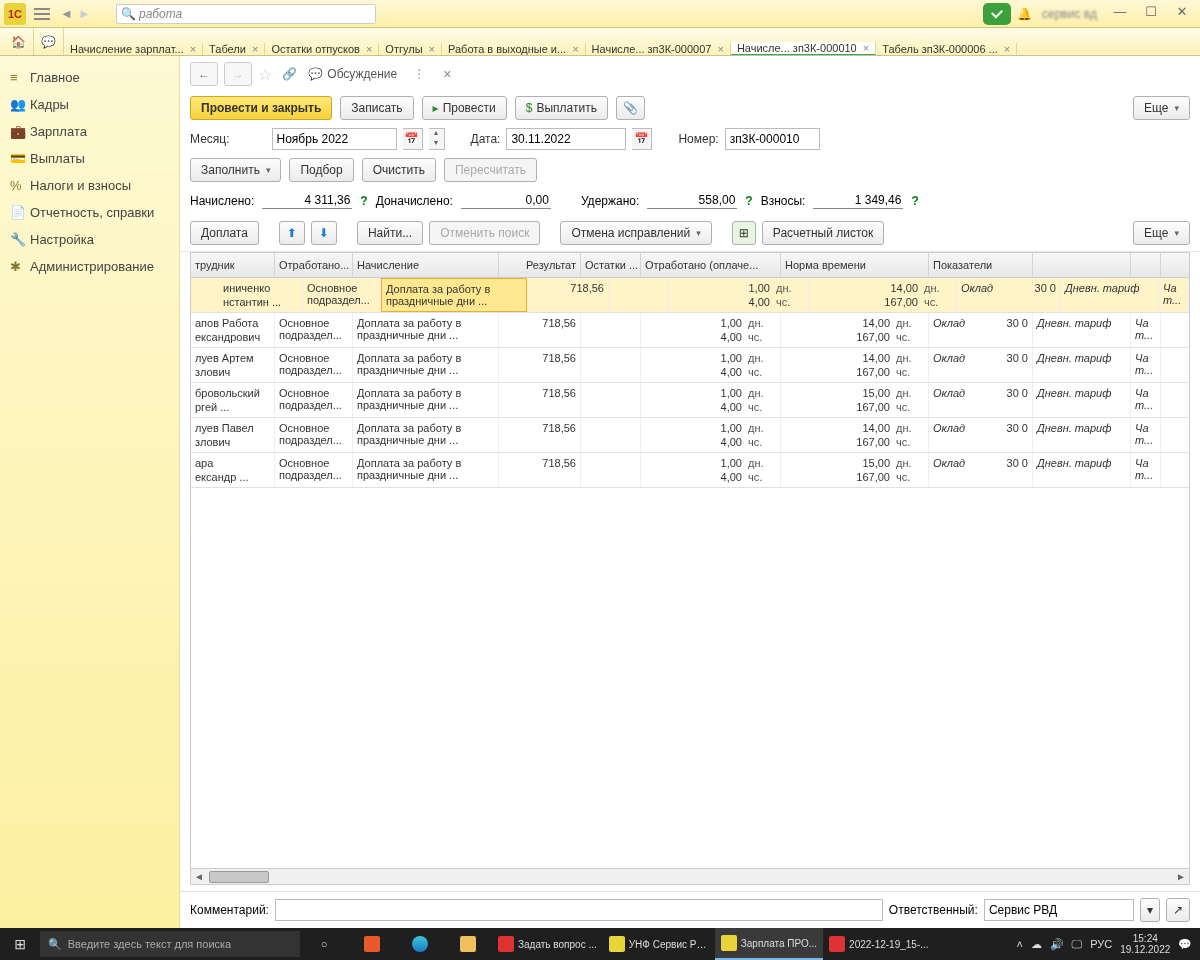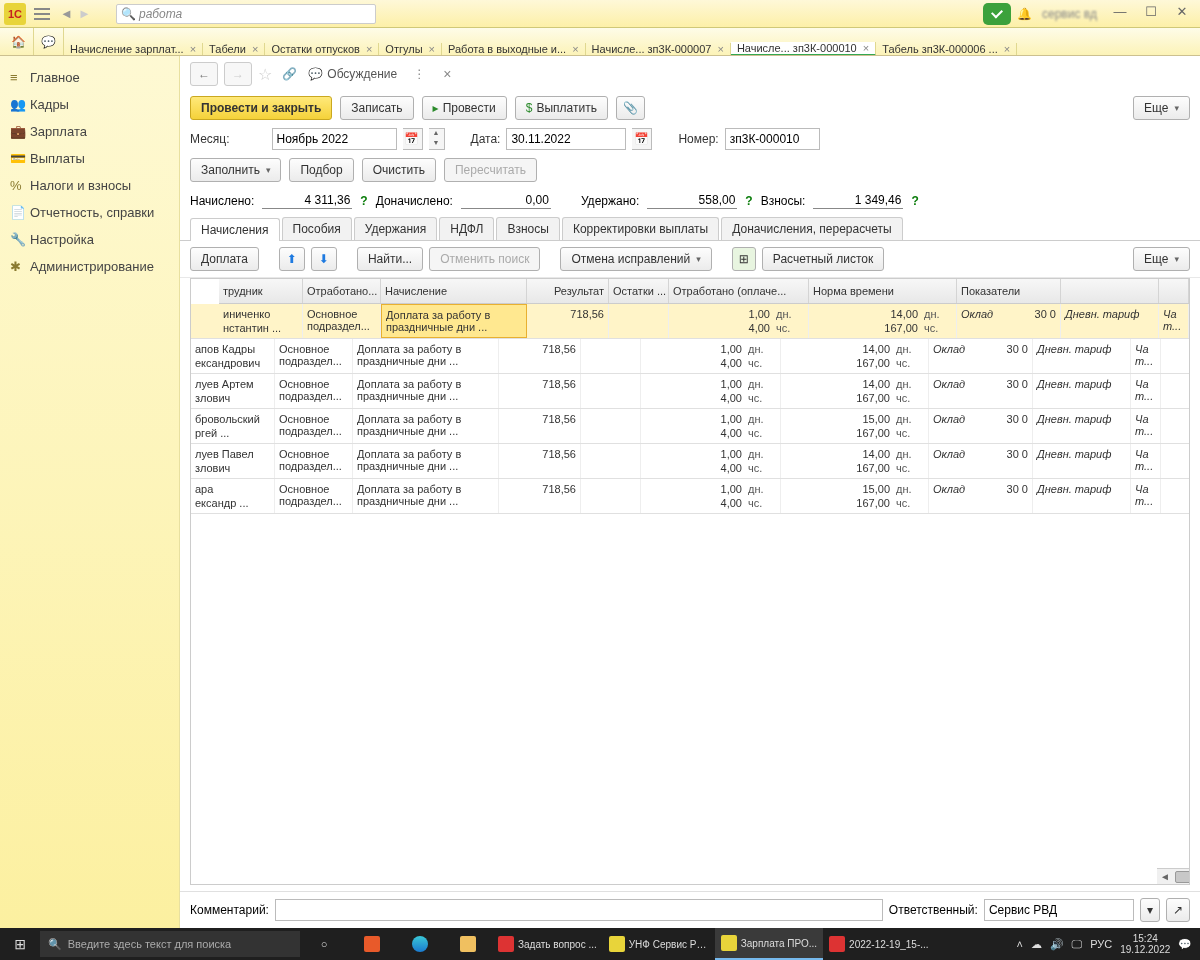--- a/index.html
+++ b/index.html
@@ -76,21 +76,21 @@
 .subtab.active { background: #fff; position: relative; top: 1px; }
 
 
 .gridtoolbar { display: flex; align-items: center; padding: 6px 10px; gap: 6px; border-bottom: 1px solid #e8e8e8; }
 .gridtoolbar .sep { width: 8px; }
 .arrowbtn { width: 26px; height: 24px; border: 1px solid #b0b0b0; background: linear-gradient(#fdfdfd,#ebebeb); border-radius: 3px; display:flex; align-items:center; justify-content:center; cursor:pointer; }
 .arrowbtn .up { color:#1e7ae0; } .arrowbtn .dn { color:#1e7ae0; }
 .gridtoolbar .right { margin-left: auto; }
 
 
-.gridwrap { flex: 1; overflow: hidden; position: relative; margin: 0 10px 6px 10px; border: 1px solid #ccc; display:flex; flex-direction:column;align-items:flex-end; }
+.gridwrap { flex: 1; overflow: hidden; position: relative; margin: 0 10px 6px 10px; border: 1px solid #ccc; display:flex; flex-direction:column; }
 .gridhead { display: flex; background: linear-gradient(#f7f7f7,#e8e8e8); border-bottom: 1px solid #ccc; font-size: 11px; color: #333; }
 .gridhead .col { padding: 6px 4px; border-right: 1px solid #d4d4d4; overflow: hidden; white-space: nowrap; }
 .gridbody { flex: 1; overflow-y: auto; overflow-x: hidden; background:#fff; }
 .row2 { display: flex; border-bottom: 1px solid #e0e0e0; font-size: 11px; color: #333; }
 .row2.sel { background: #fff4c8; padding-left: 28px; }
 .row2.sel .c-accr { background: #ffe890; border: 1px solid #e8b030; }
 .row2 .cell { padding: 4px 4px; border-right: 1px solid #eee; display:flex; flex-direction:column; justify-content:flex-start; gap:2px; }
 .row2 .r { text-align: right; }
 .row2 .sub { display:flex; justify-content:space-between; }
 .row2 .unit { color:#555; }
@@ -287,29 +287,20 @@
       <span class="tval">0,00</span>
       <div style="width:14px"></div>
       <span>Удержано:</span>
       <span class="tval">558,00</span>
       <span class="help">?</span>
       <span>Взносы:</span>
       <span class="tval">1 349,46</span>
       <span class="help">?</span>
     </div>
 
-    <div class="subtabs" id="subtabs">
-        <div class="subtab active">Начисления</div>
-        <div class="subtab">Пособия</div>
-        <div class="subtab">Удержания</div>
-        <div class="subtab">НДФЛ</div>
-        <div class="subtab">Взносы</div>
-        <div class="subtab">Корректировки выплаты</div>
-        <div class="subtab">Доначисления, перерасчеты</div>
-      </div>
 
     <div class="gridtoolbar">
       <button class="btn">Доплата</button>
       <div class="sep"></div>
       <div class="arrowbtn">
           <span class="up">⬆</span>
         </div>
       <div class="arrowbtn">
           <span class="dn">⬇</span>
         </div>
@@ -381,21 +372,21 @@
             </div>
             <div class="cell c-ind2">
               <span class="italic">Дневн. тариф</span>
             </div>
             <div class="cell c-tail">
               <span class="italic">Ча т...</span>
             </div>
           </div>
           <div class="row2">
             <div class="cell c-emp">
-              <div>апов Кадры</div>
+              <div>апов Работа</div>
               <div>ександрович</div>
             </div>
             <div class="cell c-dep">Основное подраздел...</div>
             <div class="cell c-accr">Доплата за работу в праздничные дни ...</div>
             <div class="cell c-res r">718,56</div>
             <div class="cell c-disc"></div>
             <div class="cell c-hours">
               <div class="sub">
                 <span class="r" style="flex:1">1,00</span>
                 <span class="unit" style="width:34px;text-align:left;padding-left:6px">дн.</span>

